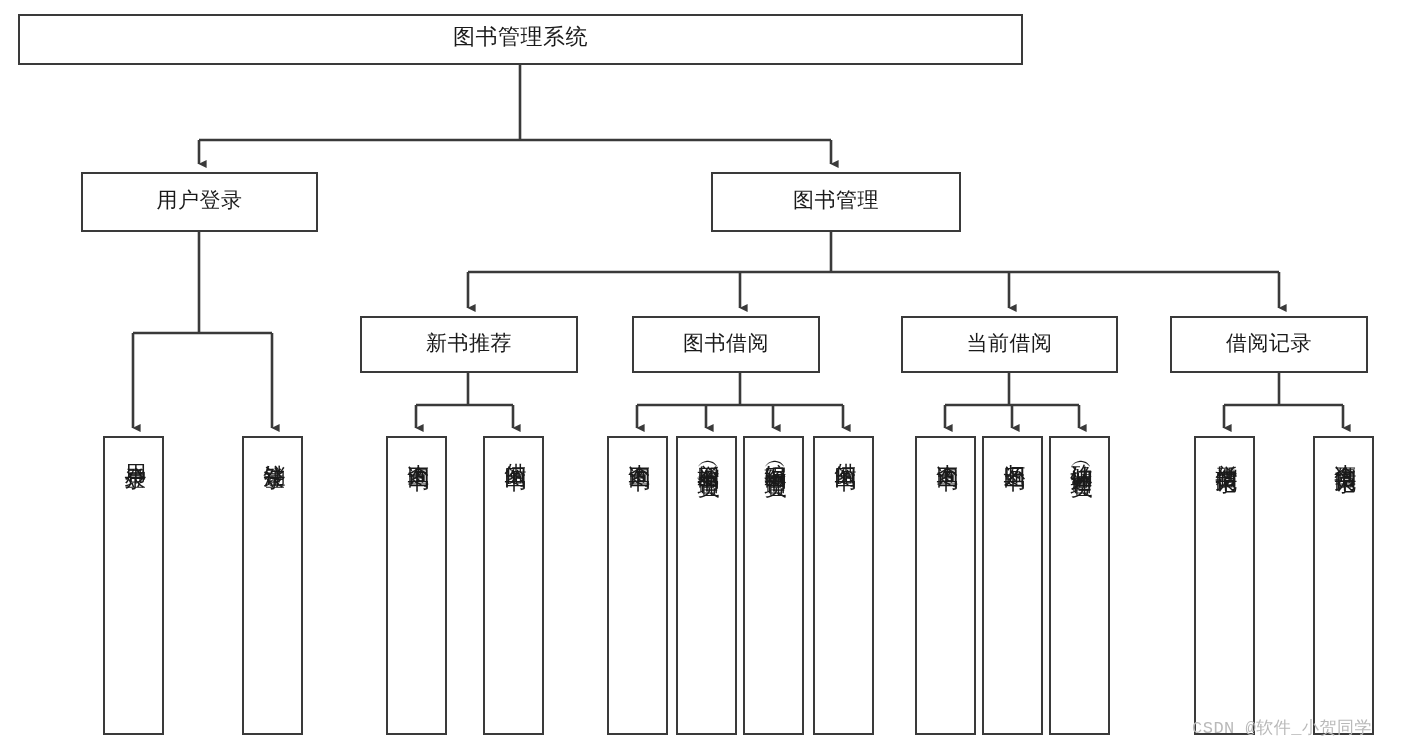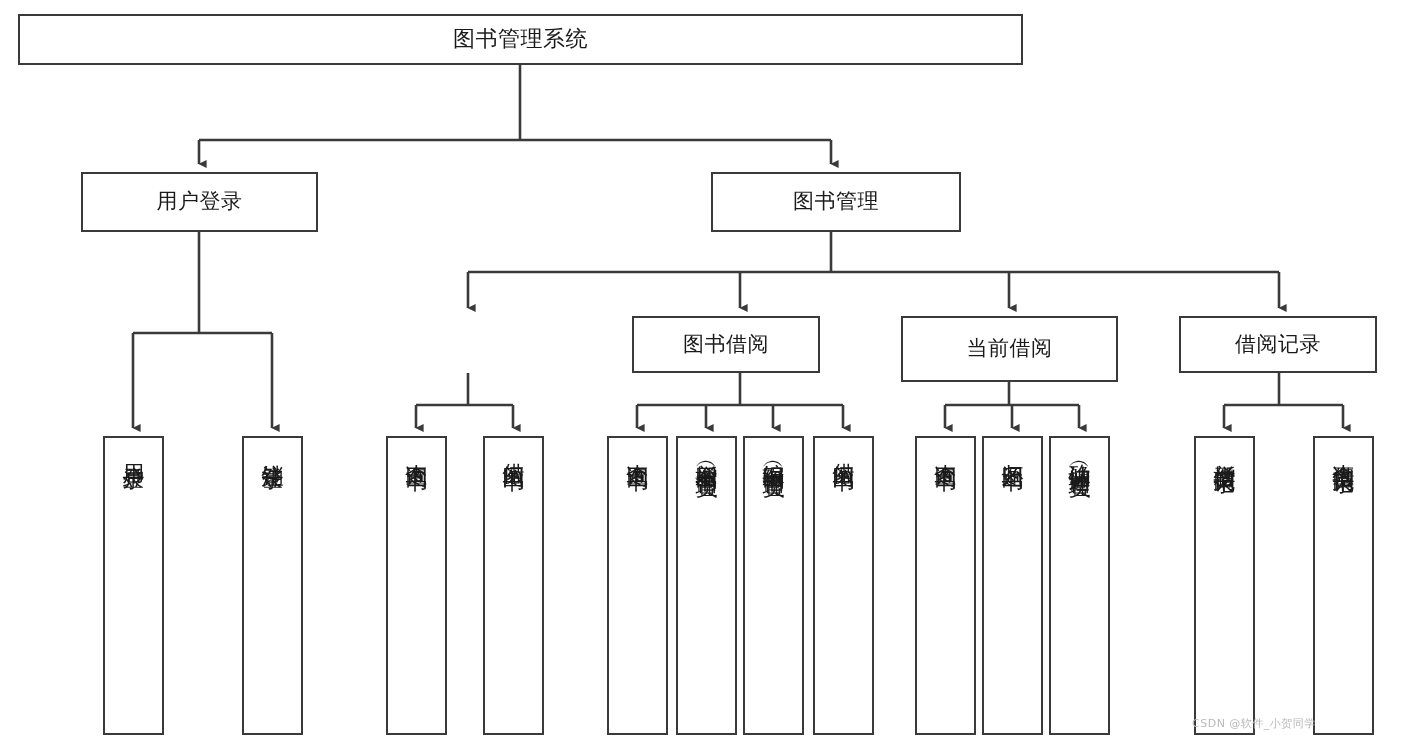--- a/index.html
+++ b/index.html
@@ -9,20 +9,21 @@
   }
   body {
     font-family: "DejaVu Sans", "Liberation Sans", sans-serif;
   }
   #canvas {
     position: relative;
     width: 1405px;
     height: 747px;
     background: #ffffff;
     overflow: hidden;
+    font-family: Liberation Mono, monospace;
   }
   svg.connectors {
     position: absolute;
     left: 0;
     top: 0;
     width: 1405px;
     height: 747px;
     pointer-events: none;
   }
   .node {
@@ -55,21 +56,21 @@
   .node.leaf .label {
     writing-mode: vertical-rl;
     text-orientation: upright;
     font-size: 22px;
     line-height: 1.18;
     letter-spacing: 2px;
     white-space: nowrap;
   }
   .watermark {
     position: absolute;
-    font-size: 11px;
+    font-size: 17px;
     color: #b9b9b9;
     white-space: nowrap;
     letter-spacing: 0.5px;
   }
 </style>
 </head>
 <body>
 
 <div id="canvas">
 
@@ -127,27 +128,30 @@
     <span class="label">图书管理系统</span>
   </div>
 
   <div class="node horiz" style="left:81px; top:172px; width:237px; height:60px;">
     <span class="label">用户登录</span>
   </div>
   <div class="node horiz" style="left:711px; top:172px; width:250px; height:60px;">
     <span class="label">图书管理</span>
   </div>
 
+  <div class="node horiz" style="left:360px; top:316px; width:218px; height:57px;">
+    <span class="label">新书推荐</span>
+  </div>
   <div class="node horiz" style="left:632px; top:316px; width:188px; height:57px;">
     <span class="label">图书借阅</span>
   </div>
-  <div class="node horiz" style="left:901px; top:316px; width:217px; height:66px;">
+  <div class="node horiz" style="left:901px; top:316px; width:217px; height:57px;">
     <span class="label">当前借阅</span>
   </div>
-  <div class="node horiz" style="left:1170px; top:316px; width:198px; height:57px;margin-left:9px;">
+  <div class="node horiz" style="left:1170px; top:316px; width:198px; height:57px;">
     <span class="label">借阅记录</span>
   </div>
 
   <div class="node leaf" style="left:103px; top:436px; width:61px; height:299px;">
     <span class="label">用户登录</span>
   </div>
   <div class="node leaf" style="left:242px; top:436px; width:61px; height:299px;">
     <span class="label">注销登录</span>
   </div>
 

